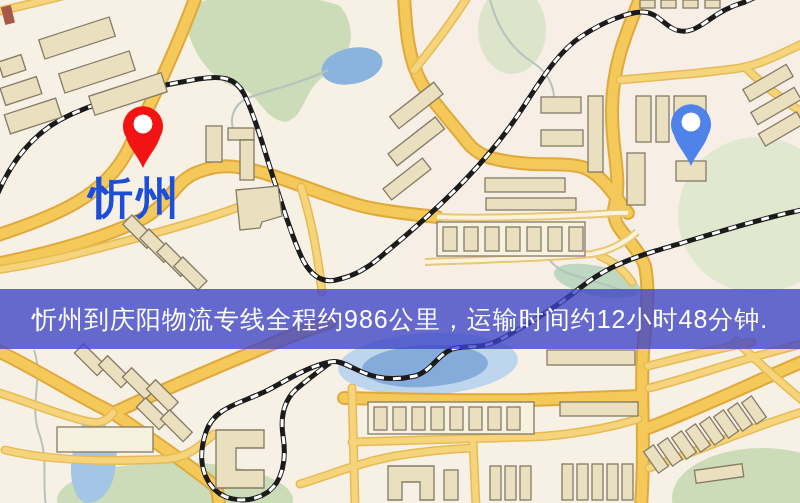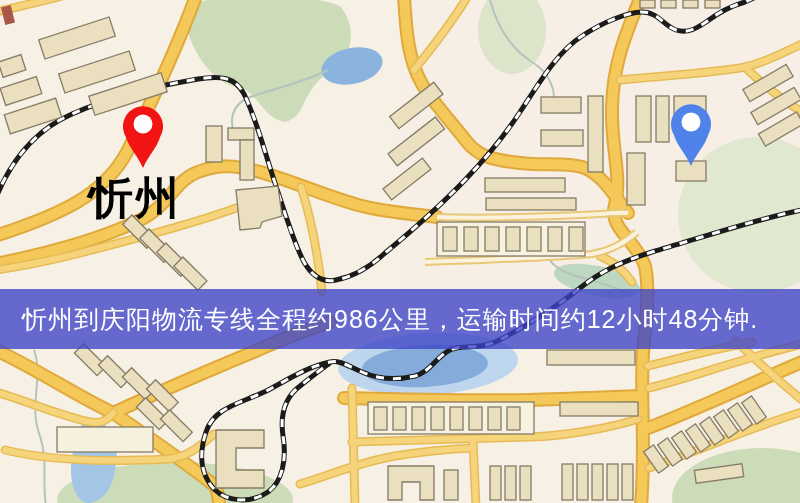--- a/index.html
+++ b/index.html
@@ -10,27 +10,27 @@
   }
   #map-svg{position:absolute;left:0;top:0;}
   .pin{position:absolute;}
   .city-label{
     position:absolute;width:120px;text-align:center;
     font-family:"Liberation Serif",serif;
     font-weight:bold;font-size:44px;line-height:1.0;letter-spacing:2px;
     text-shadow:0 0 1px rgba(255,255,255,.3);
     white-space:nowrap;
   }
-  #origin-label{left:75px;top:177px;color:#000000;}
+  #origin-label{left:75px;top:177px;color:#1d4ed8;}
   #destination-label{left:630px;top:179px;color:#2737d8;}
   #route-banner{
     position:absolute;left:0;top:289px;width:800px;height:60px;
     background:rgba(60,66,200,0.78);
     display:flex;align-items:center;
-    padding-left:22px;box-sizing:border-box;
+    padding-left:32px;box-sizing:border-box;
     color:#ffffff;font-size:25px;letter-spacing:1px;
     white-space:nowrap;
   }
 </style>
 </head>
 <body>
 
 <div id="stage">
 
   <svg id="map-svg" width="800" height="503" viewBox="0 0 800 503">

